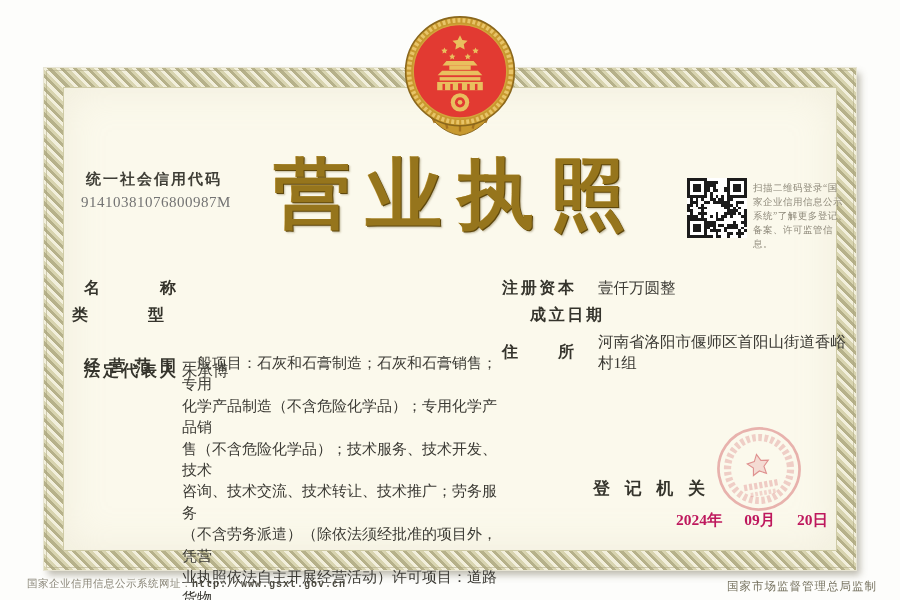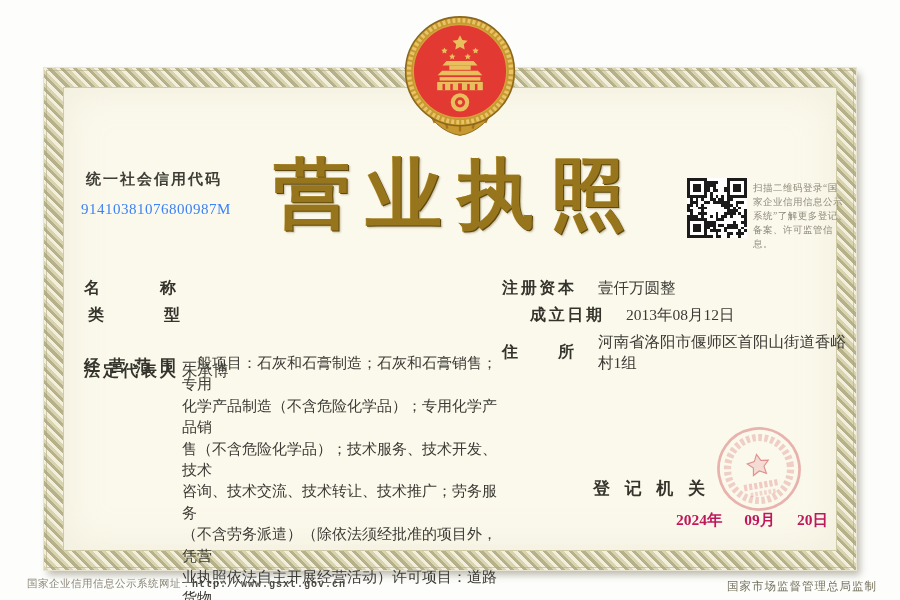--- a/index.html
+++ b/index.html
@@ -21,21 +21,21 @@
     position:absolute;inset:19px;background:#fbf9ec;
     box-shadow:inset 0 0 0 1px #cfcba6, inset 0 0 40px rgba(210,205,170,.25);
   }
   .emblem{position:absolute;left:392px;top:12px;width:136px;height:138px;}
   .credit-block{position:absolute;left:86px;top:170px;}
   .credit-label{
     font-family:"Liberation Sans","DejaVu Sans",sans-serif;
     font-weight:700;font-size:15px;letter-spacing:2px;color:#3f3e36;
   }
   .credit-code{
-    font-size:15px;letter-spacing:.5px;color:#3b82f6;margin-top:12px;margin-left:-5px;
+    font-size:15px;letter-spacing:.5px;color:#737373;margin-top:5px;margin-left:-5px;
   }
   .title{
     position:absolute;left:0;right:0;top:153px;text-align:center;
     font-size:76px;font-weight:700;line-height:1.1;
     letter-spacing:16px;text-indent:16px;
     color:#96751c;
     text-shadow:1px 1px 0 #5f480d,-0.5px -0.5px 0 #caa34a,2px 2px 2px rgba(90,70,15,.35);
   }
   .qr-box{position:absolute;left:687px;top:178px;width:60px;height:60px;background:#fff;}
   .qr-caption{
@@ -384,21 +384,21 @@
 <div class="qr-caption">
   <div>扫描二维码登录“国</div>
   <div>家企业信用信息公示</div>
   <div>系统”了解更多登记、</div>
   <div>备案、许可监管信息。</div>
 </div>
 
 <div class="row" style="left:84px;top:277px;">
   <span class="flabel w-left">名称</span>
 </div>
-<div class="row" style="left:88px;top:304px;">
+<div class="row" style="left:72px;top:304px;">
   <span class="flabel w-left">类型</span>
 </div>
 <div class="row" style="left:84px;top:313px;margin-top:47px;">
   <span class="flabel w-left">法定代表人</span>
   <span class="fvalue">朱承博</span>
 </div>
 <div class="row" style="left:84px;top:355px;">
   <span class="flabel w-left">经营范围</span>
 </div>
 <div class="scope-text">
@@ -410,21 +410,20 @@
   <div>业执照依法自主开展经营活动）许可项目：道路货物</div>
 
 </div>
 
 <div class="row" style="left:502px;top:277px;">
   <span class="flabel w-right">注册资本</span>
   <span class="fvalue right-col">壹仟万圆整</span>
 </div>
 <div class="row" style="left:530px;top:304px;">
   <span class="flabel w-right">成立日期</span>
-  <span class="fvalue right-col">2013年08月12日</span>
 </div>
 <div class="row" style="left:502px;top:331px;">
   <span class="flabel w-right">住所</span>
   <span class="fvalue right-col addr">河南省洛阳市偃师区首阳山街道香峪村1组</span>
 </div>
 
 <div class="reg-label">登记机关</div>
 
 <div class="seal">
   <svg viewBox="0 0 100 100" width="90" height="90">

